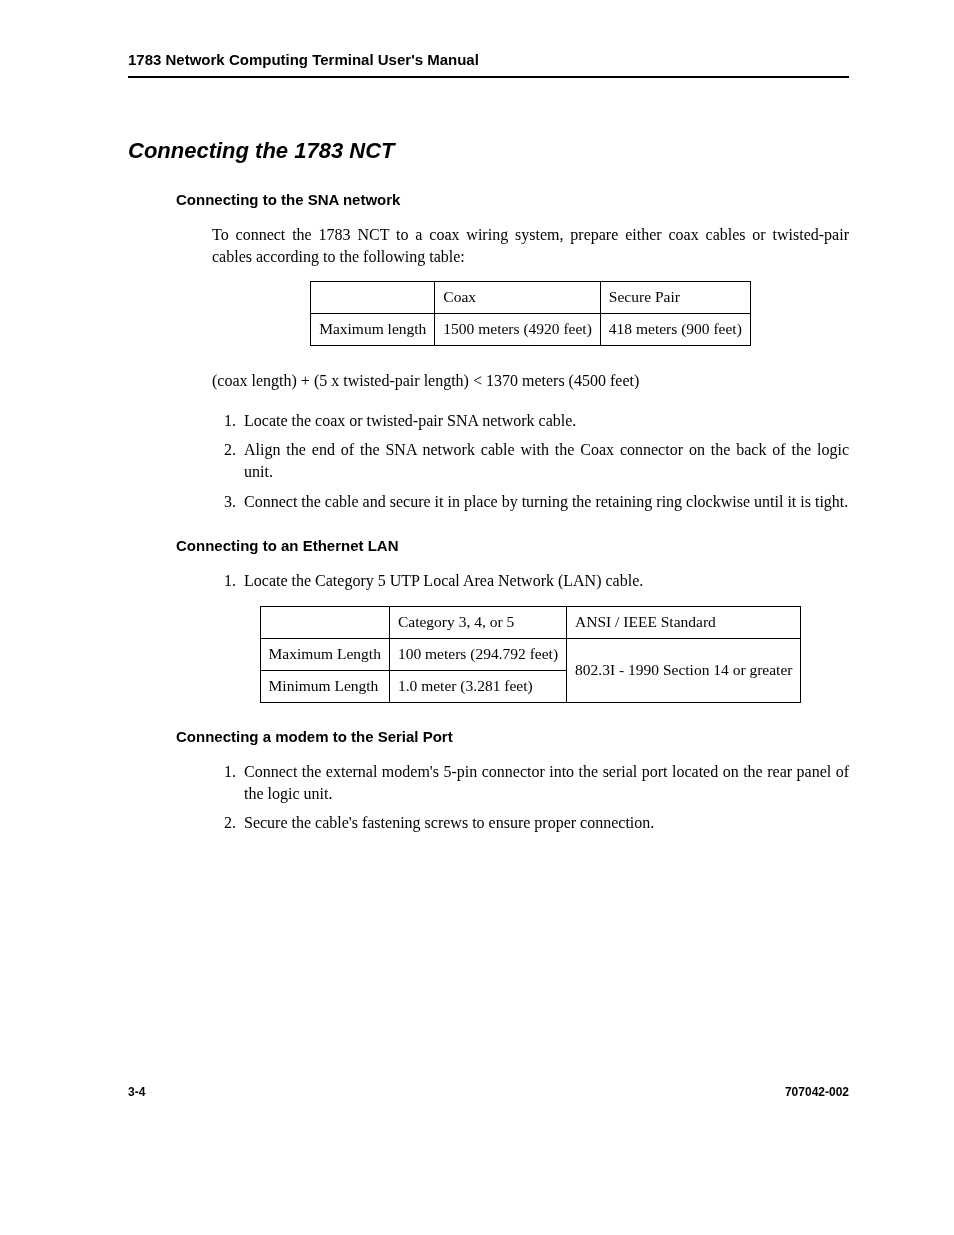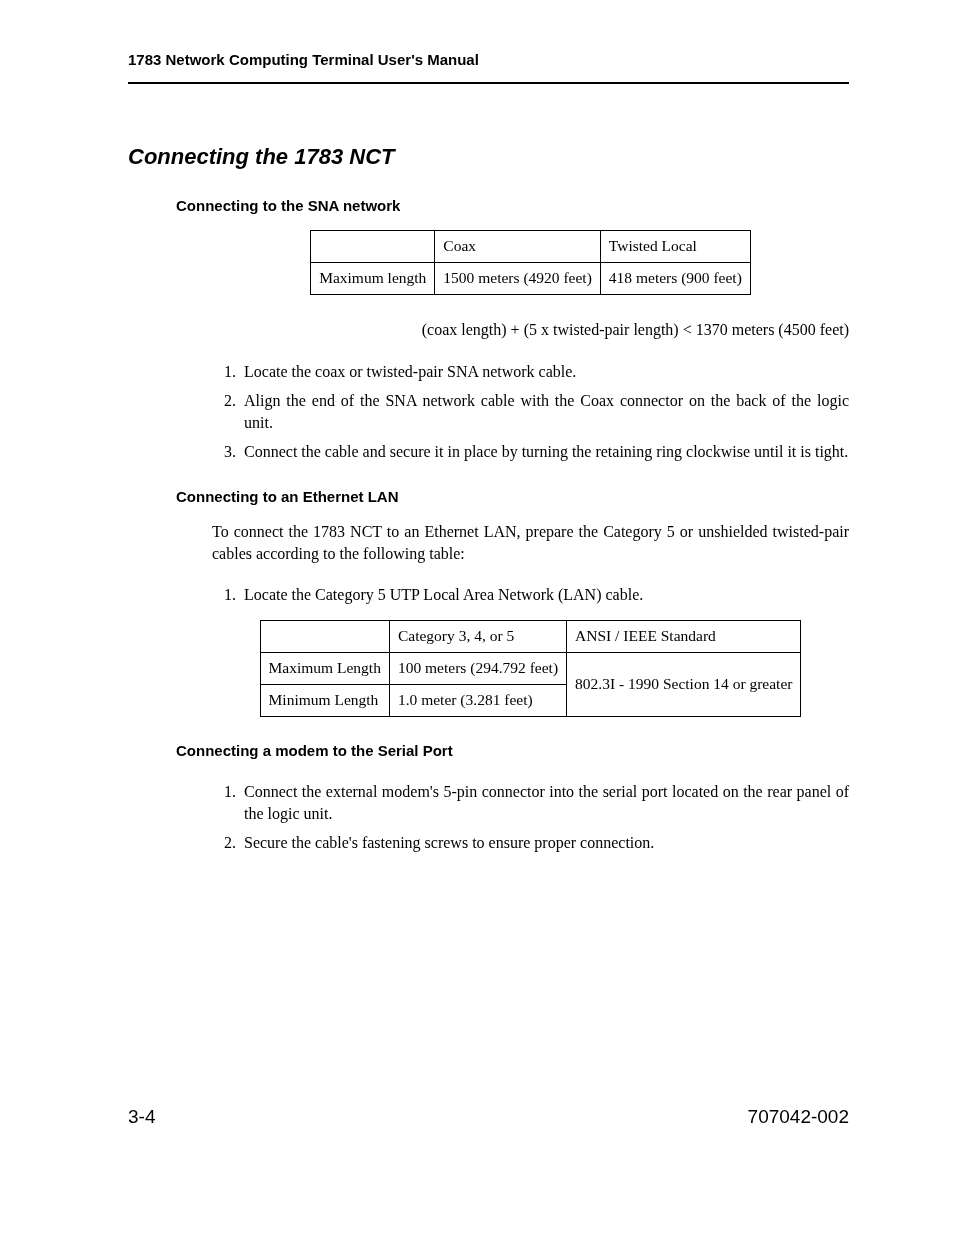--- a/index.html
+++ b/index.html
@@ -8,21 +8,21 @@
       line-height: 1.35;
       margin: 0;
       padding: 50px 105px 50px 128px;
       color: #000;
       background: #fff;
     }
     .running-header {
       font-family: Arial, Helvetica, sans-serif;
       font-weight: bold;
       font-size: 15px;
-      padding-bottom: 12px;
+      padding-bottom: 6px;
       border-bottom: 2px solid #000;
       margin-bottom: 58px;
     }
     h1.section-title {
       font-family: Arial, Helvetica, sans-serif;
       font-style: italic;
       font-weight: bold;
       font-size: 22px;
       margin: 0 0 18px 0;
     }
@@ -33,25 +33,25 @@
       margin: 24px 0 14px 48px;
     }
     .body-indent {
       margin-left: 84px;
     }
     p.body {
       margin: 0 0 14px 0;
       text-align: justify;
     }
     p.center-formula {
-      text-align: right;
+      text-align: left;
       margin: 14px 0 18px 0;
     }
     ol.steps {
-      margin: 20px 0 0 0;
+      margin: 6px 0 0 0;
       padding-left: 28px;
       font-family: Liberation Serif, serif;
     }
     ol.steps li {
       padding-left: 4px;
       margin-bottom: 8px;
       text-align: justify;
     }
     table.spec {
       border-collapse: collapse;
@@ -62,44 +62,45 @@
       padding: 5px 8px;
       font-weight: normal;
       text-align: left;
       vertical-align: middle;
       font-size: 15.5px;
     }
     .footer {
       display: flex;
       justify-content: space-between;
       font-family: Arial, Helvetica, sans-serif;
-      font-weight: normal;
-      font-size: 19px;
+      font-weight: bold;
+      font-size: 12px;
       margin-top: 250px;
     }
   </style>
 </head>
 <body>
 
 <div class="running-header">
   <span>1783 Network Computing Terminal User's Manual</span>
 </div>
 
 <h1 class="section-title">Connecting the 1783 NCT</h1>
 
 <h2 class="subsection-title">Connecting to the SNA network</h2>
 
 <div class="body-indent">
+  <p class="body">To connect the 1783 NCT to a coax wiring system, prepare either coax cables or twisted-pair cables according to the following table:</p>
 
   <table class="spec">
     <tbody>
         <tr>
       <td></td>
       <td>Coax</td>
-      <td>Twisted Local</td>
+      <td>Secure Pair</td>
     </tr>
     <tr>
       <td>Maximum length</td>
       <td>1500 meters (4920 feet)</td>
       <td>418 meters (900 feet)</td>
     </tr>
   </tbody>
     </table>
 
   <p class="center-formula">(coax length) + (5 x twisted-pair length) &lt; 1370 meters (4500 feet)</p>
@@ -107,21 +108,20 @@
   <ol class="steps">
     <li>Locate the coax or twisted-pair SNA network cable.</li>
     <li>Align the end of the SNA network cable with the Coax connector on the back of the logic unit.</li>
     <li>Connect the cable and secure it in place by turning the retaining ring clockwise until it is tight.</li>
   </ol>
 </div>
 
 <h2 class="subsection-title">Connecting to an Ethernet LAN</h2>
 
 <div class="body-indent">
-  <p class="body">To connect the 1783 NCT to an Ethernet LAN, prepare the Category 5 or unshielded twisted-pair cables according to the following table:</p>
 
   <ol class="steps" style="margin-bottom:14px;">
     <li>Locate the Category 5 UTP Local Area Network (LAN) cable.</li>
   </ol>
 
   <table class="spec">
     <tbody>
         <tr>
       <td></td>
       <td>Category 3, 4, or 5</td>

